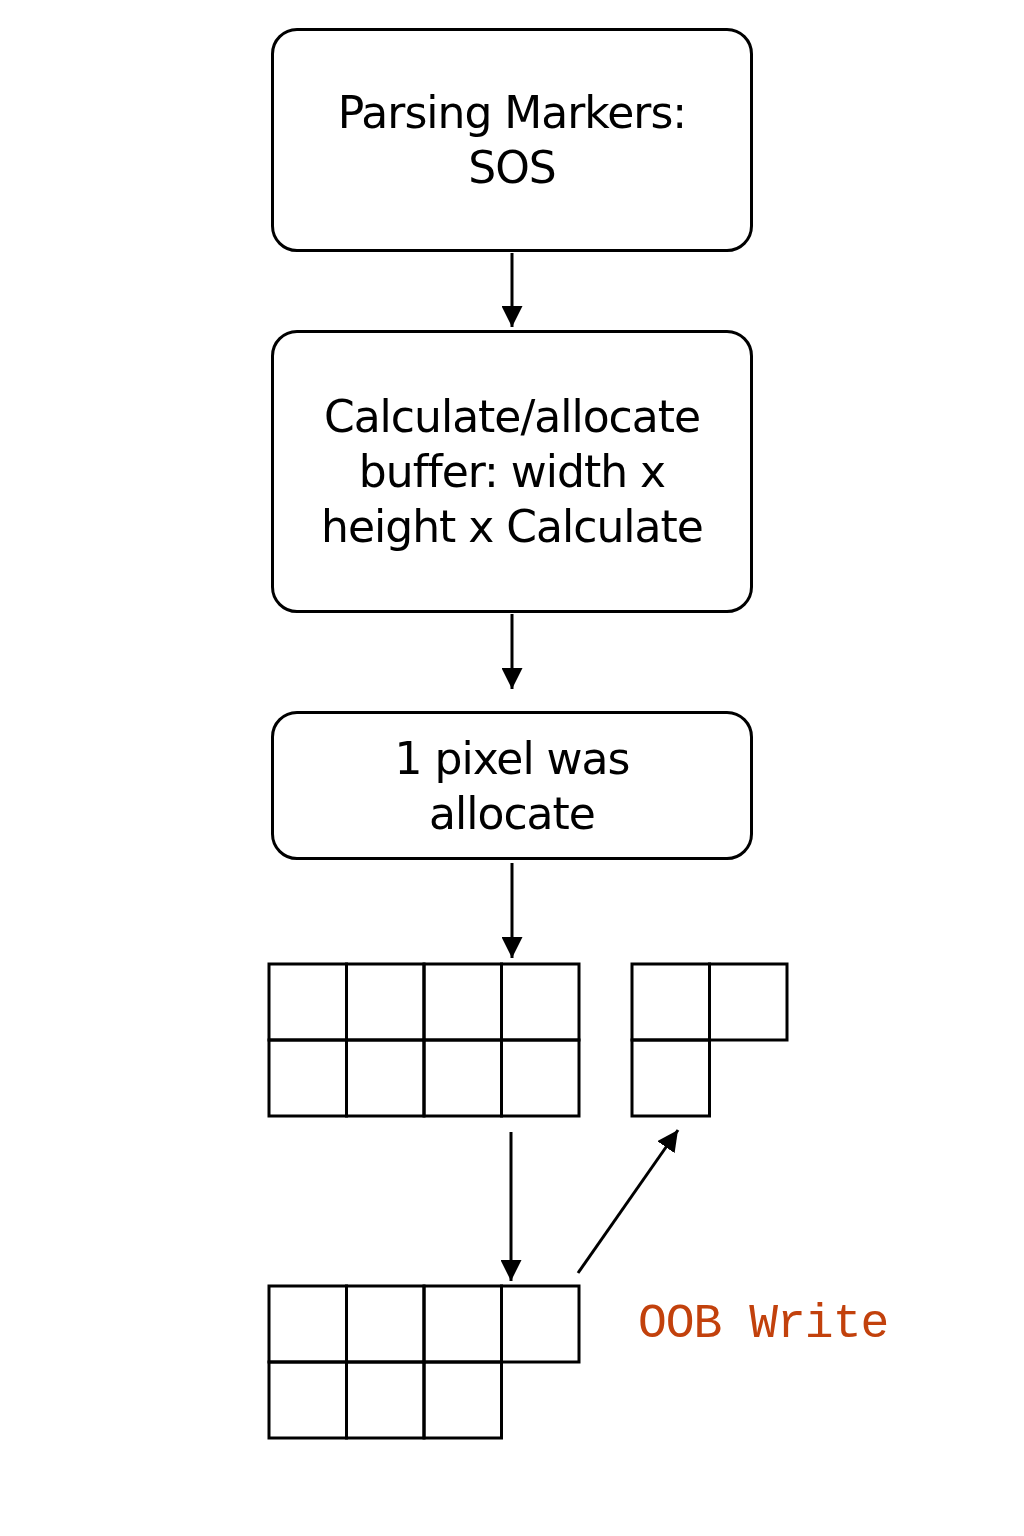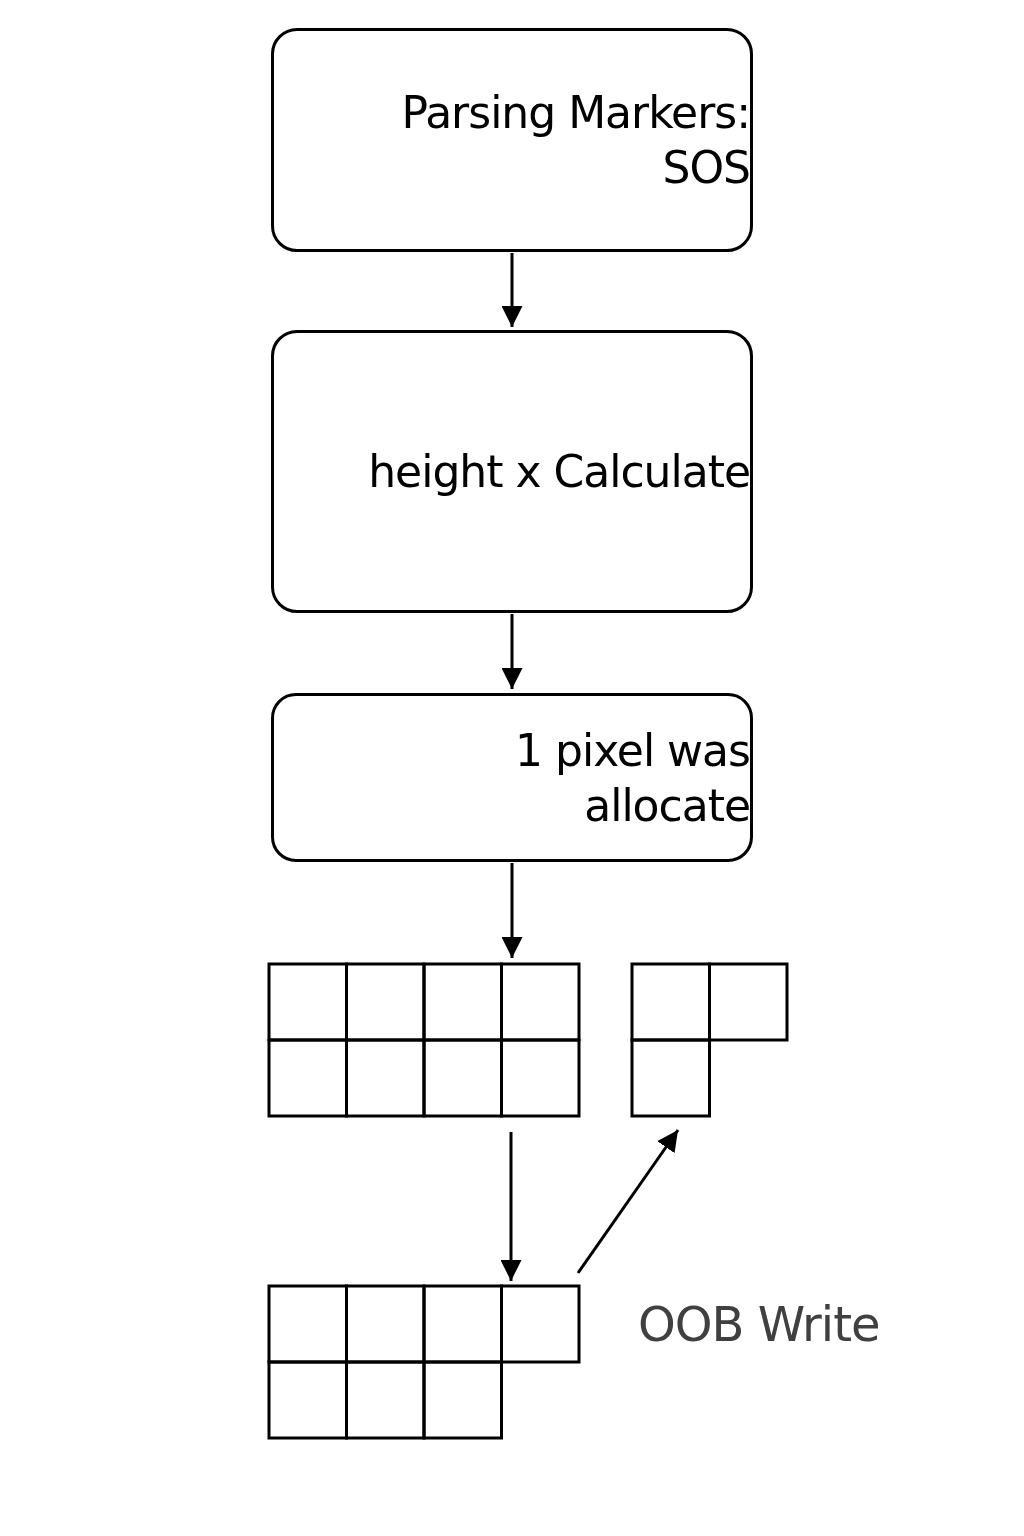--- a/index.html
+++ b/index.html
@@ -20,33 +20,33 @@
     position: absolute;
     left: 271px;
     width: 482px;
     box-sizing: border-box;
     border: 3px solid #000000;
     border-radius: 26px;
     background: #ffffff;
     display: flex;
     flex-direction: column;
     justify-content: center;
-    align-items: flex-end;
+    align-items: center;
     text-align: center;
   }
   .flow-box .line {
     font-size: 44px;
     line-height: 55px;
     letter-spacing: -1px;
     color: #000000;
     white-space: nowrap;
   }
   #box-parse  { top: 28px;  height: 224px; }
   #box-alloc  { top: 330px; height: 283px; }
-  #box-decode { top: 693px; height: 169px; border-radius: 25px; }
+  #box-decode { top: 711px; height: 149px; }
   .oob-label {
     position: absolute;
     left: 638px;
     top: 1298px;
     font-size: 48px;
     line-height: 52px;
     letter-spacing: -1px;
     white-space: nowrap;
   }
 </style>
@@ -91,23 +91,25 @@
       <line x1="511" y1="1132" x2="511" y2="1281" stroke="#000000" stroke-width="3" marker-end="url(#arrowhead)"></line>
       <line x1="578" y1="1273" x2="678" y2="1130" stroke="#000000" stroke-width="3" marker-end="url(#arrowhead)"></line>
     </svg>
 
   <div class="flow-box" id="box-parse">
     <div class="line">Parsing Markers:</div>
     <div class="line">SOS</div>
   </div>
 
   <div class="flow-box" id="box-alloc">
+    <div class="line">Calculate/allocate</div>
+    <div class="line">buffer: width x</div>
     <div class="line">height x Calculate</div>
   </div>
 
   <div class="flow-box" id="box-decode">
     <div class="line">1 pixel was</div>
     <div class="line">allocate</div>
   </div>
 
-  <div class="oob-label" style="color: #404040;">OOB Write</div>
+  <div class="oob-label" style="color: #c2410c; font-family: Liberation Mono, monospace;">OOB Write</div>
 
 </div>
 
 </body></html>

